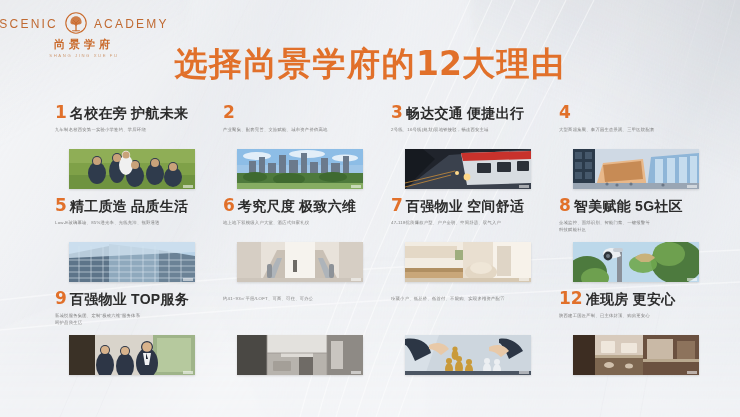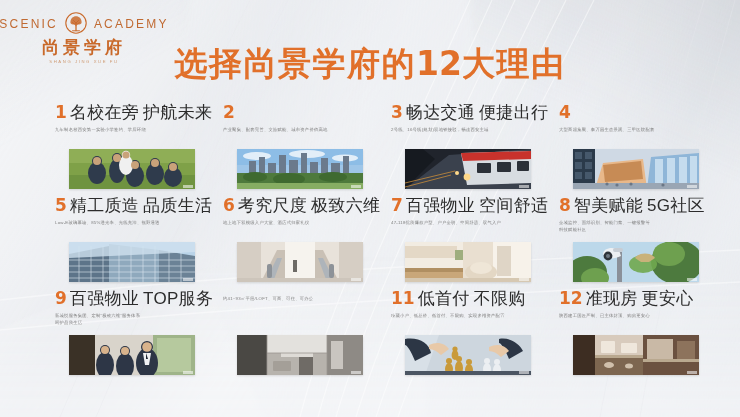--- a/index.html
+++ b/index.html
@@ -100,21 +100,21 @@
   .logo-en {
     font-size: 12px;
     letter-spacing: 2.2px;
     color: #c06a32;
     white-space: nowrap;
     font-weight: 500;
   }
   .tree-wrap { width: 24px; height: 24px; display:block; }
   .logo-cn {
     margin-top: 3px;
-    font-size: 17px;
+    font-size: 11px;
     letter-spacing: 4px;
     color: #c9692a;
     font-weight: 700;
     line-height: 1;
     font-family: Liberation Serif, serif;
   }
   .logo-sub {
     margin-top: 3px;
     font-size: 4.2px;
     letter-spacing: 1.6px;
@@ -161,22 +161,22 @@
     white-space: nowrap;
   }
   .idx {
     font-size: 17px;
     font-weight: 700;
     color: #e1702a;
     line-height: 1;
     font-family: "DejaVu Sans", "Liberation Sans", sans-serif;
   }
   .ttl {
-    font-size: 17px;
-    font-weight: 400;
+    font-size: 14px;
+    font-weight: 700;
     color: #2c2c2c;
     line-height: 1;
     letter-spacing: .3px;
   }
   .ttl .sp { display:inline-block; width:4px; }
   .desc {
     margin-top: 5px;
     font-size: 4.3px;
     color: #7d7d7d;
     line-height: 1.65;
@@ -593,24 +593,20 @@
               <path d="M30 18 H90"></path>
               <path d="M30 0 V40"></path>
               <path d="M90 0 V40"></path>
             </g>
         </svg>
         <span class="wm"></span>
       </div>
     </div>
 
     <div class="cell">
-      <div class="head">
-        <span class="idx">11</span>
-        <span class="ttl"><span>低首付</span><span class="sp"></span><span>不限购</span></span>
-      </div>
       <div class="desc" style="white-space: pre-line;">臻藏小户、低总价、低首付、不限购、实现多维资产配置</div>
       <div class="thumb">
         <svg viewBox="0 0 126 40" preserveAspectRatio="none">
           <rect width="126" height="40" fill="#cdd6de"></rect>
           <path d="M0 0 L34 0 L20 40 L0 40 Z" fill="#d8e0e7"></path>
           <path d="M0 4 C14 2, 24 8, 26 18 L10 26 C6 16, 2 10, 0 10 Z" fill="#2c3645"></path>
           <path d="M24 10 C32 6, 40 8, 44 14 L36 20 C32 16, 28 14, 24 14 Z" fill="#e8c9a8"></path>
           <path d="M94 4 C104 2, 114 8, 118 16 L104 24 C100 14, 96 8, 94 8 Z" fill="#2c3645"></path>
           <path d="M84 12 C92 8, 100 10, 104 16 L96 22 C92 18, 88 16, 84 16 Z" fill="#e8c9a8"></path>
           <g fill="#c99a3a">

